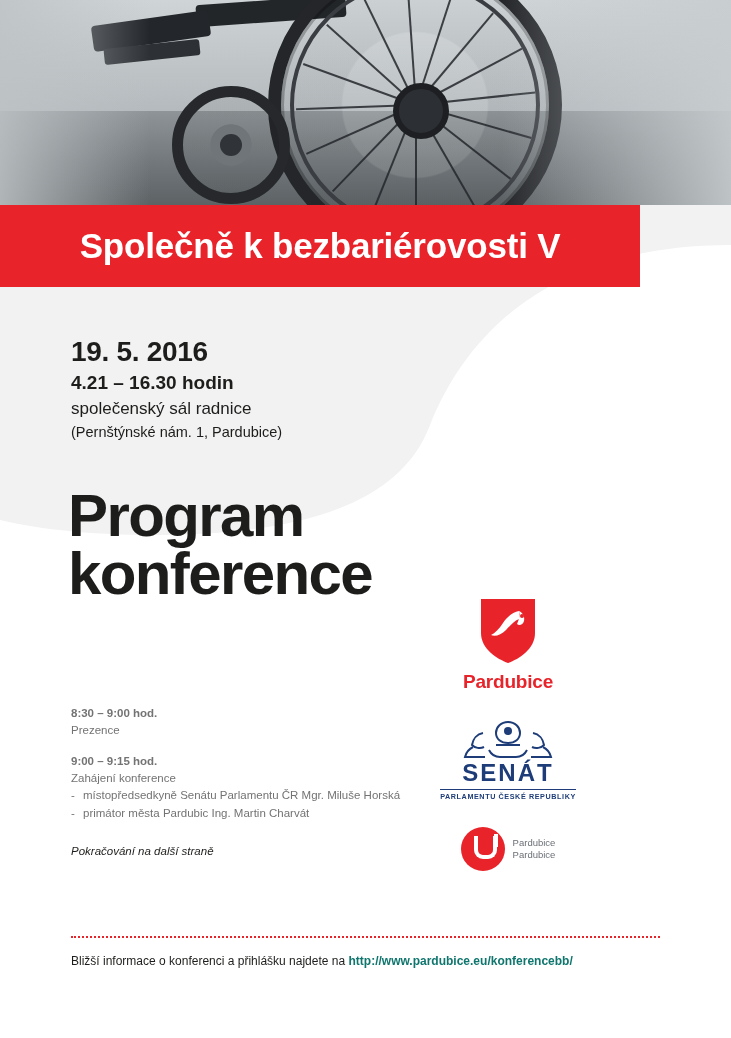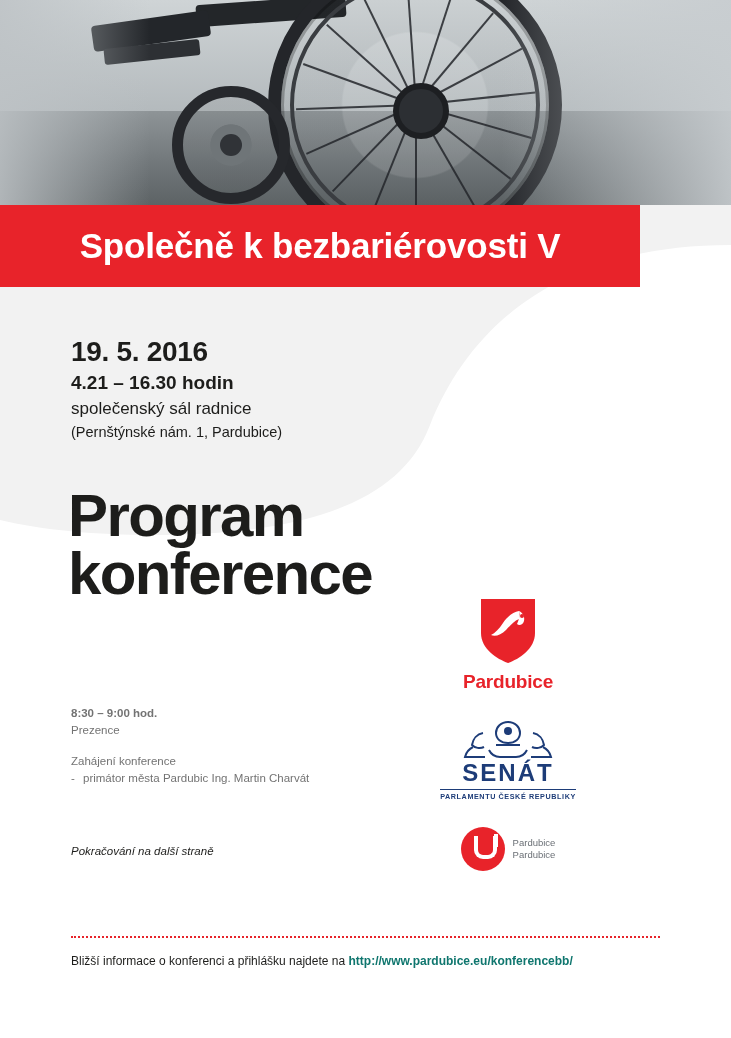--- a/index.html
+++ b/index.html
@@ -398,22 +398,24 @@
     </div>
 
     <div class="schedule">
 
       <div class="sched-item">
         <div class="sched-head">8:30 – 9:00 hod.</div>
         <div class="sched-sub">Prezence</div>
       </div>
 
       <div class="sched-item">
+        <div class="sched-head">9:00 – 9:15 hod.</div>
         <div class="sched-sub">Zahájení konference</div>
         <ul class="sched-list">
+          <li>místopředsedkyně Senátu Parlamentu ČR Mgr. Miluše Horská</li>
           <li>primátor města Pardubic Ing. Martin Charvát</li>
         </ul>
       </div>
 
     </div>
 
     <div class="continued">Pokračování na další straně</div>
 
     <div class="logos">
 

